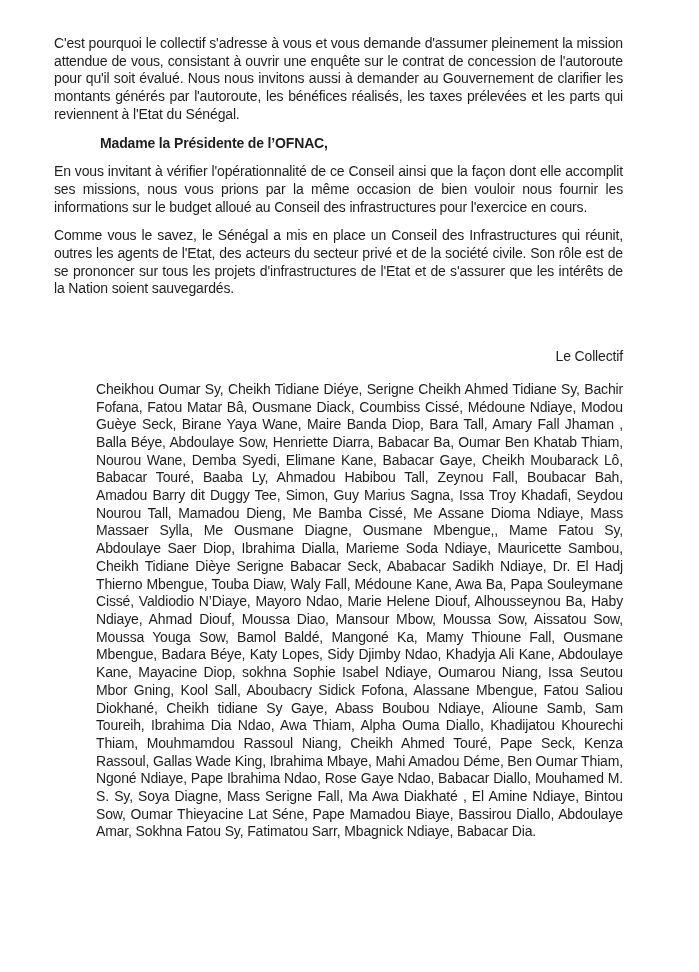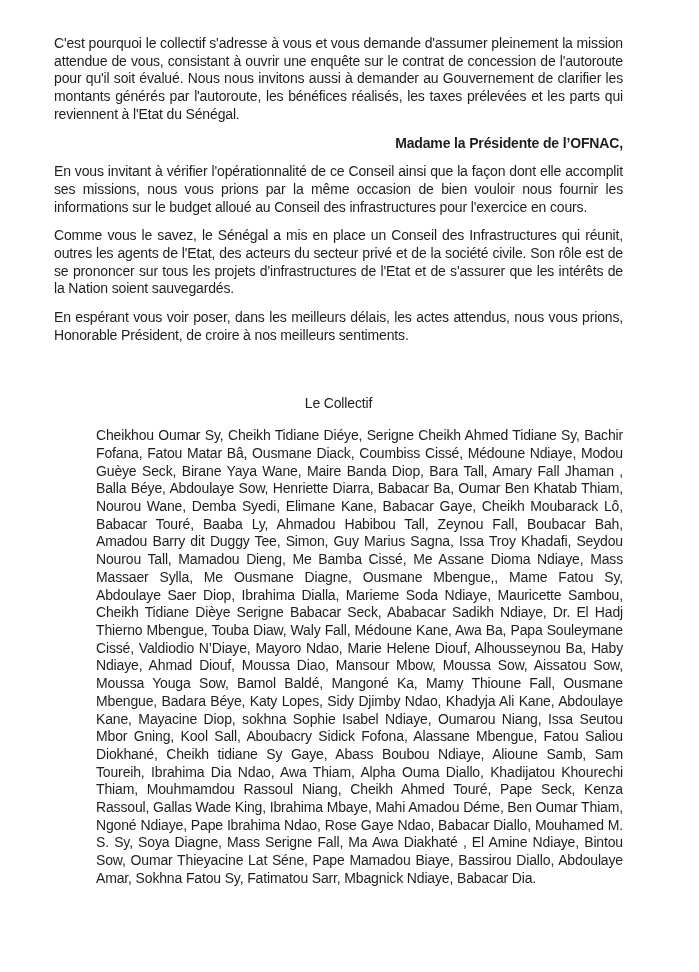--- a/index.html
+++ b/index.html
@@ -25,26 +25,26 @@
     line-height: 17.7px;
     letter-spacing: -0.15px;
   }
   .para {
     margin: 0 0 11px 0;
     text-align: justify;
   }
   .salutation {
     margin: 0 0 11px 0;
     font-weight: bold;
-    text-align: right;
+    text-align: left;
     padding-left: 46px;
   }
   .sig-title {
     margin: 50px 0 15px 0;
-    text-align: center;
+    text-align: right;
   }
   .signatories {
     margin: 0 8px 0 42px;
     width: 527px;
     text-align: justify;
   }
 </style>
 </head>
 <body>
 
@@ -52,20 +52,19 @@
   <div class="content">
 
     <p class="para">C'est pourquoi le collectif s'adresse à vous et vous demande d'assumer pleinement la mission attendue de vous, consistant à ouvrir une enquête sur le contrat de concession de l'autoroute pour qu'il soit évalué. Nous nous invitons aussi à demander au Gouvernement de clarifier les montants générés par l'autoroute, les bénéfices réalisés, les taxes prélevées et les parts qui reviennent à l'Etat du Sénégal.</p>
 
     <p class="salutation">Madame la Présidente de l’OFNAC,</p>
 
     <p class="para">En vous invitant à  vérifier l'opérationnalité de ce Conseil ainsi que la façon dont elle accomplit ses missions, nous vous prions par la même occasion de bien vouloir nous fournir les informations sur le budget alloué au Conseil des infrastructures pour l'exercice en cours.</p>
 
     <p class="para">Comme vous le savez, le Sénégal a mis en place un Conseil des Infrastructures qui réunit, outres les agents de l'Etat, des acteurs du secteur privé et de la société civile. Son rôle est de se prononcer sur tous les projets d'infrastructures de l'Etat et de s'assurer que les intérêts de la Nation soient sauvegardés.</p>
 
-    <p class="para">En espérant vous voir poser, dans les meilleurs délais, les actes attendus, nous vous prions, Honorable Président, de croire à nos meilleurs sentiments.</p>
 
     <p class="sig-title">Le Collectif</p>
 
     <p class="signatories">Cheikhou Oumar Sy, Cheikh Tidiane Diéye, Serigne Cheikh Ahmed Tidiane Sy, Bachir Fofana, Fatou Matar Bâ, Ousmane Diack, Coumbiss Cissé, Médoune Ndiaye, Modou Guèye Seck, Birane Yaya Wane, Maire Banda Diop, Bara Tall, Amary Fall Jhaman , Balla Béye, Abdoulaye Sow, Henriette Diarra, Babacar Ba, Oumar Ben Khatab Thiam, Nourou Wane, Demba Syedi, Elimane Kane, Babacar Gaye, Cheikh Moubarack Lô, Babacar Touré, Baaba Ly, Ahmadou Habibou Tall, Zeynou Fall, Boubacar Bah, Amadou Barry dit Duggy Tee, Simon, Guy Marius Sagna, Issa Troy Khadafi, Seydou Nourou Tall, Mamadou Dieng, Me Bamba Cissé, Me Assane Dioma Ndiaye, Mass Massaer Sylla, Me Ousmane Diagne, Ousmane Mbengue,, Mame Fatou Sy, Abdoulaye Saer Diop, Ibrahima Dialla, Marieme Soda Ndiaye, Mauricette Sambou, Cheikh Tidiane Dièye Serigne Babacar Seck, Ababacar Sadikh Ndiaye, Dr. El Hadj Thierno Mbengue, Touba Diaw, Waly Fall, Médoune Kane, Awa Ba, Papa Souleymane Cissé, Valdiodio N’Diaye, Mayoro Ndao, Marie Helene Diouf, Alhousseynou Ba, Haby Ndiaye, Ahmad Diouf, Moussa Diao, Mansour Mbow, Moussa Sow, Aissatou Sow, Moussa Youga Sow, Bamol Baldé, Mangoné Ka, Mamy Thioune Fall, Ousmane Mbengue, Badara Béye, Katy Lopes, Sidy Djimby Ndao, Khadyja Ali Kane, Abdoulaye Kane, Mayacine Diop, sokhna Sophie Isabel Ndiaye, Oumarou Niang, Issa Seutou Mbor Gning, Kool Sall, Aboubacry Sidick Fofona, Alassane Mbengue, Fatou Saliou Diokhané, Cheikh tidiane Sy Gaye, Abass Boubou Ndiaye, Alioune Samb, Sam Toureih, Ibrahima Dia Ndao, Awa Thiam, Alpha Ouma Diallo, Khadijatou Khourechi Thiam, Mouhmamdou Rassoul Niang, Cheikh Ahmed Touré, Pape Seck, Kenza Rassoul, Gallas Wade King, Ibrahima Mbaye, Mahi Amadou Déme, Ben Oumar Thiam, Ngoné Ndiaye, Pape Ibrahima Ndao, Rose Gaye Ndao, Babacar Diallo, Mouhamed M. S. Sy, Soya Diagne, Mass Serigne Fall, Ma Awa Diakhaté , El Amine Ndiaye, Bintou Sow, Oumar Thieyacine Lat Séne, Pape Mamadou Biaye, Bassirou Diallo, Abdoulaye Amar, Sokhna Fatou Sy, Fatimatou Sarr, Mbagnick Ndiaye, Babacar Dia.</p>
 
   </div>
 </div>
 
 </body></html>

